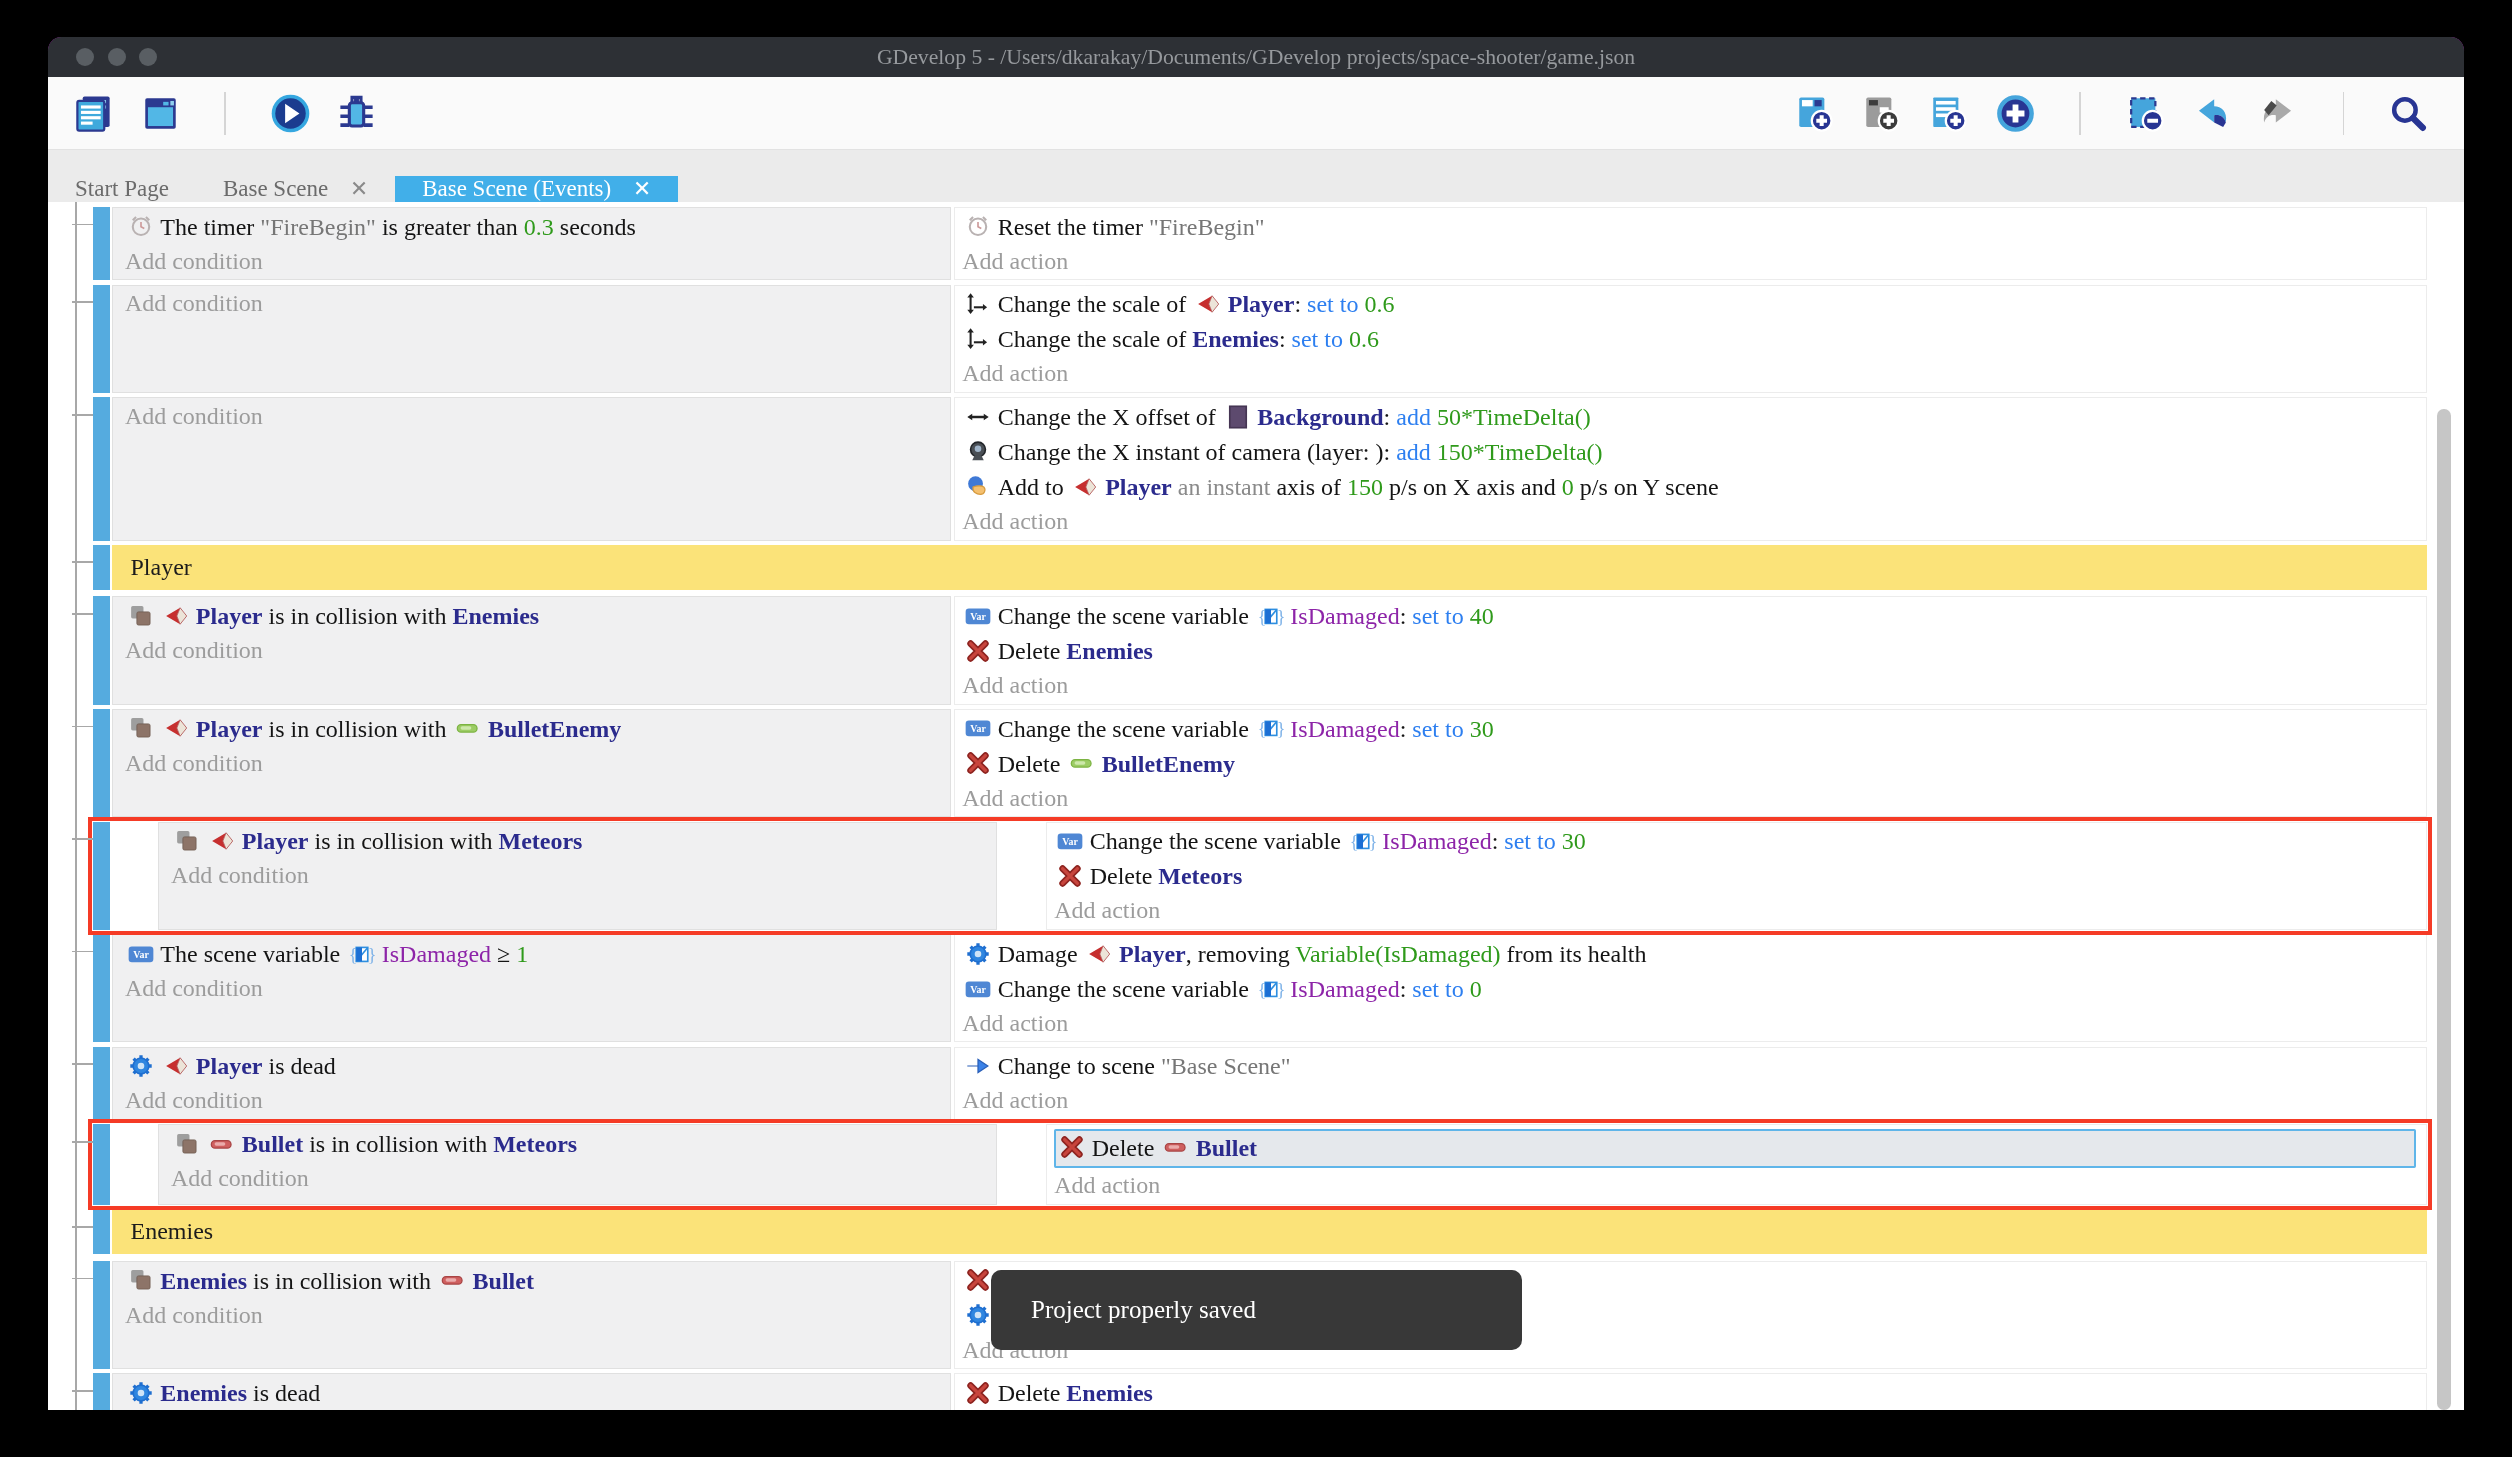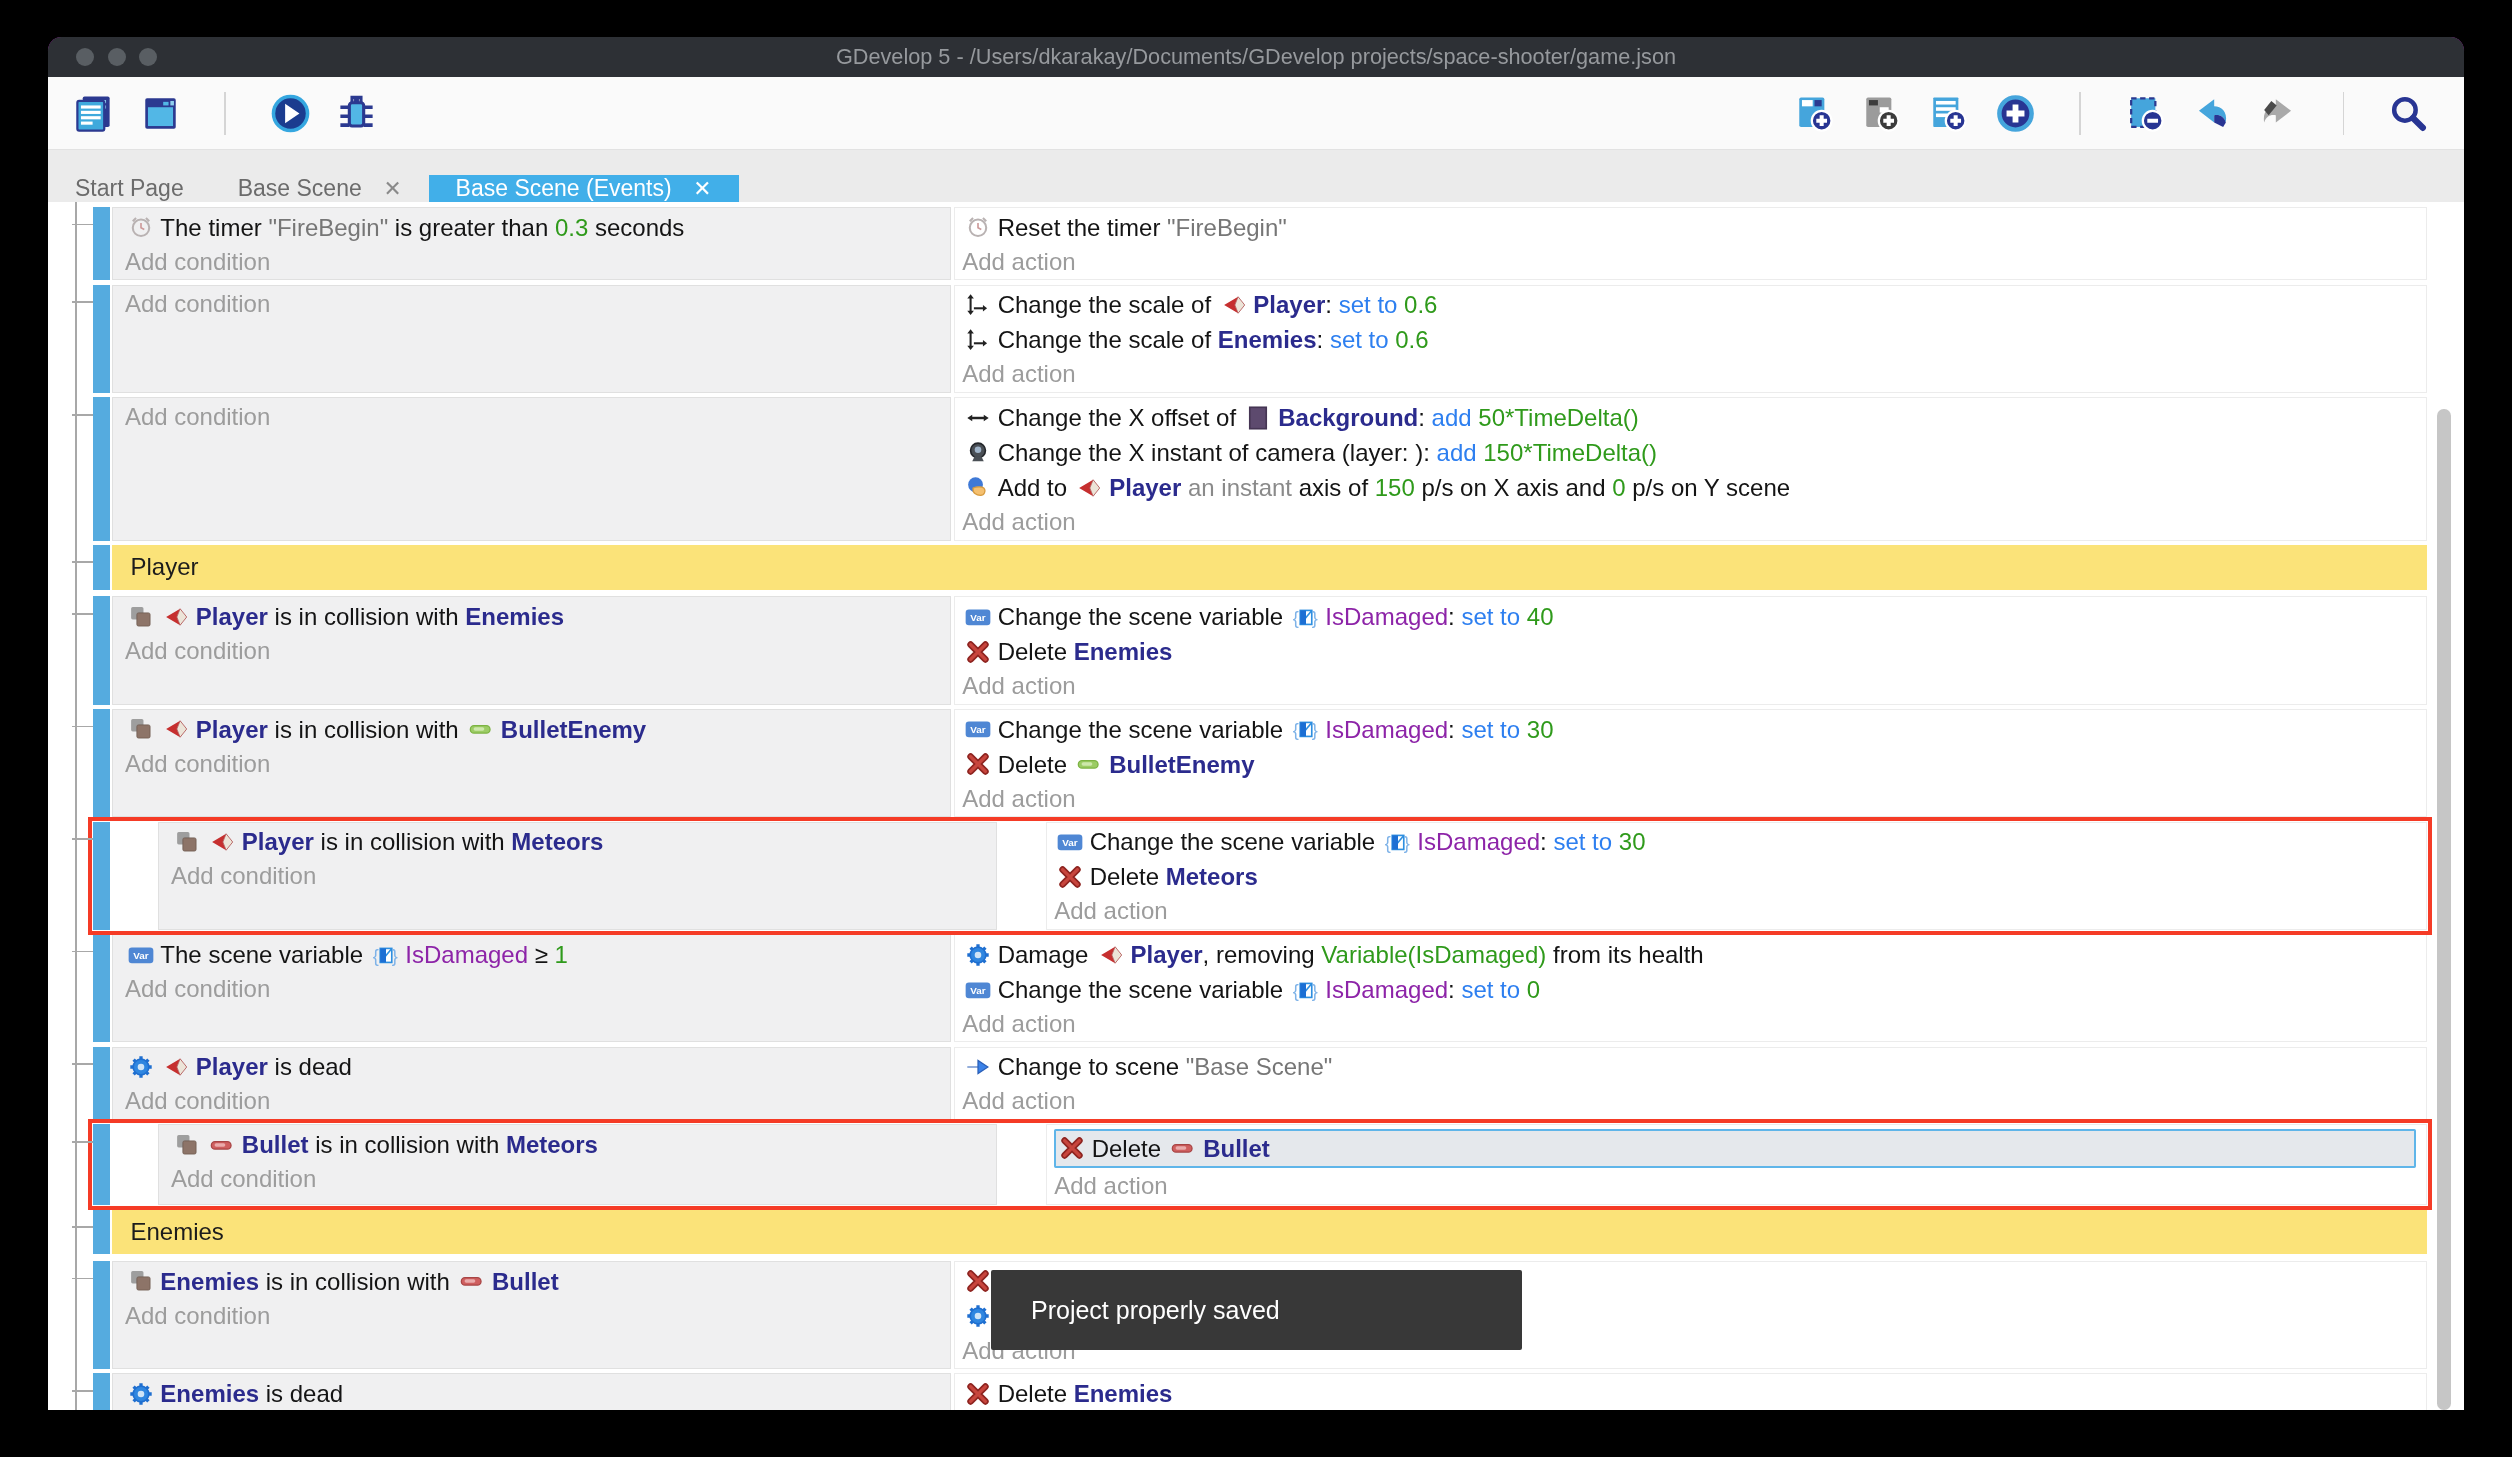--- a/index.html
+++ b/index.html
@@ -1,18 +1,18 @@
 <!DOCTYPE html>
 <html style="font-size:13.3px"><head>
 <meta charset="utf-8">
 <style>
   * { margin:0; padding:0; box-sizing:border-box; }
   html,body { width:2512px; height:1458px; background:#000; font-family:"Liberation Sans","DejaVu Sans",sans-serif; }
   .screen { position:relative; width:2512px; height:1458px; background:#000; overflow:hidden; }
-  .window { position:absolute; left:48px; top:37px; width:2416px; height:1373px; background:#a21caf; border-radius:13.3px 13.3px 0 0; overflow:hidden; }
+  .window { position:absolute; left:48px; top:37px; width:2416px; height:1373px; background:#a21caf; border-radius:13.3px 13.3px 0 0; overflow:hidden;font-family:Liberation Serif, serif; }
 
   
   .titlebar { position:relative; height:40px; background:#2d3035; display:flex; align-items:center; justify-content:center; }
   .lights { position:absolute; left:28px; top:0; height:40px; display:flex; align-items:center; gap:13.3px; }
   .light { width:18.3px; height:18.3px; border-radius:50%; background:#595e63; }
   .title { color:#96999d; font-size:21.7px; }
 
   
   .toolbar { height:73px; background:#fafafa; display:flex; align-items:center; padding:0 33px 0 23px; border-bottom:0.8px solid #e2e2e2; }
   .tbgroup { display:flex; align-items:center; gap:21.7px; }
@@ -44,21 +44,21 @@
   .seg.g { color:#2f9a1b; }
   .seg.p { color:#8d24a8; }
   .seg.q { color:#767676; }
   .seg.y { color:#8a8a8a; }
   .icon { display:inline-block; width:28px; height:28px; vertical-align:-5.8px; margin:0 5.8px 0 1.7px; }
   .icon svg { width:28px; height:28px; }
   .row.hdr { margin:3.3px 0 6.7px 0; }
   .head { flex:1; background:#fbe379; font-size:24px; color:#1c1c1c; padding-left:18.3px; display:flex; align-items:center; min-height:45px; }
   .row.sel { outline:4.2px solid #f53b26; outline-offset:1.7px; z-index:2;gap:46px; }
 
-  .toast { position:absolute; left:943px; top:1233px; width:531px; height:80px; background:#383838; border-radius:2px; color:#fff; font-size:25px; display:flex; align-items:center; padding-left:40px; z-index:100; }
+  .toast { position:absolute; left:943px; top:1233px; width:531px; height:80px; background:#383838; border-radius:10px; color:#fff; font-size:25px; display:flex; align-items:center; padding-left:40px; z-index:100; }
   .vscroll { position:absolute; right:13.3px; top:372px; bottom:0; width:13.3px; background:#c6c6c6; border-radius:6.7px; z-index:60; }
 </style>
 </head>
 <body>
 
 <div class="screen">
   <div class="window">
 
     <div class="titlebar">
       <div class="lights">

